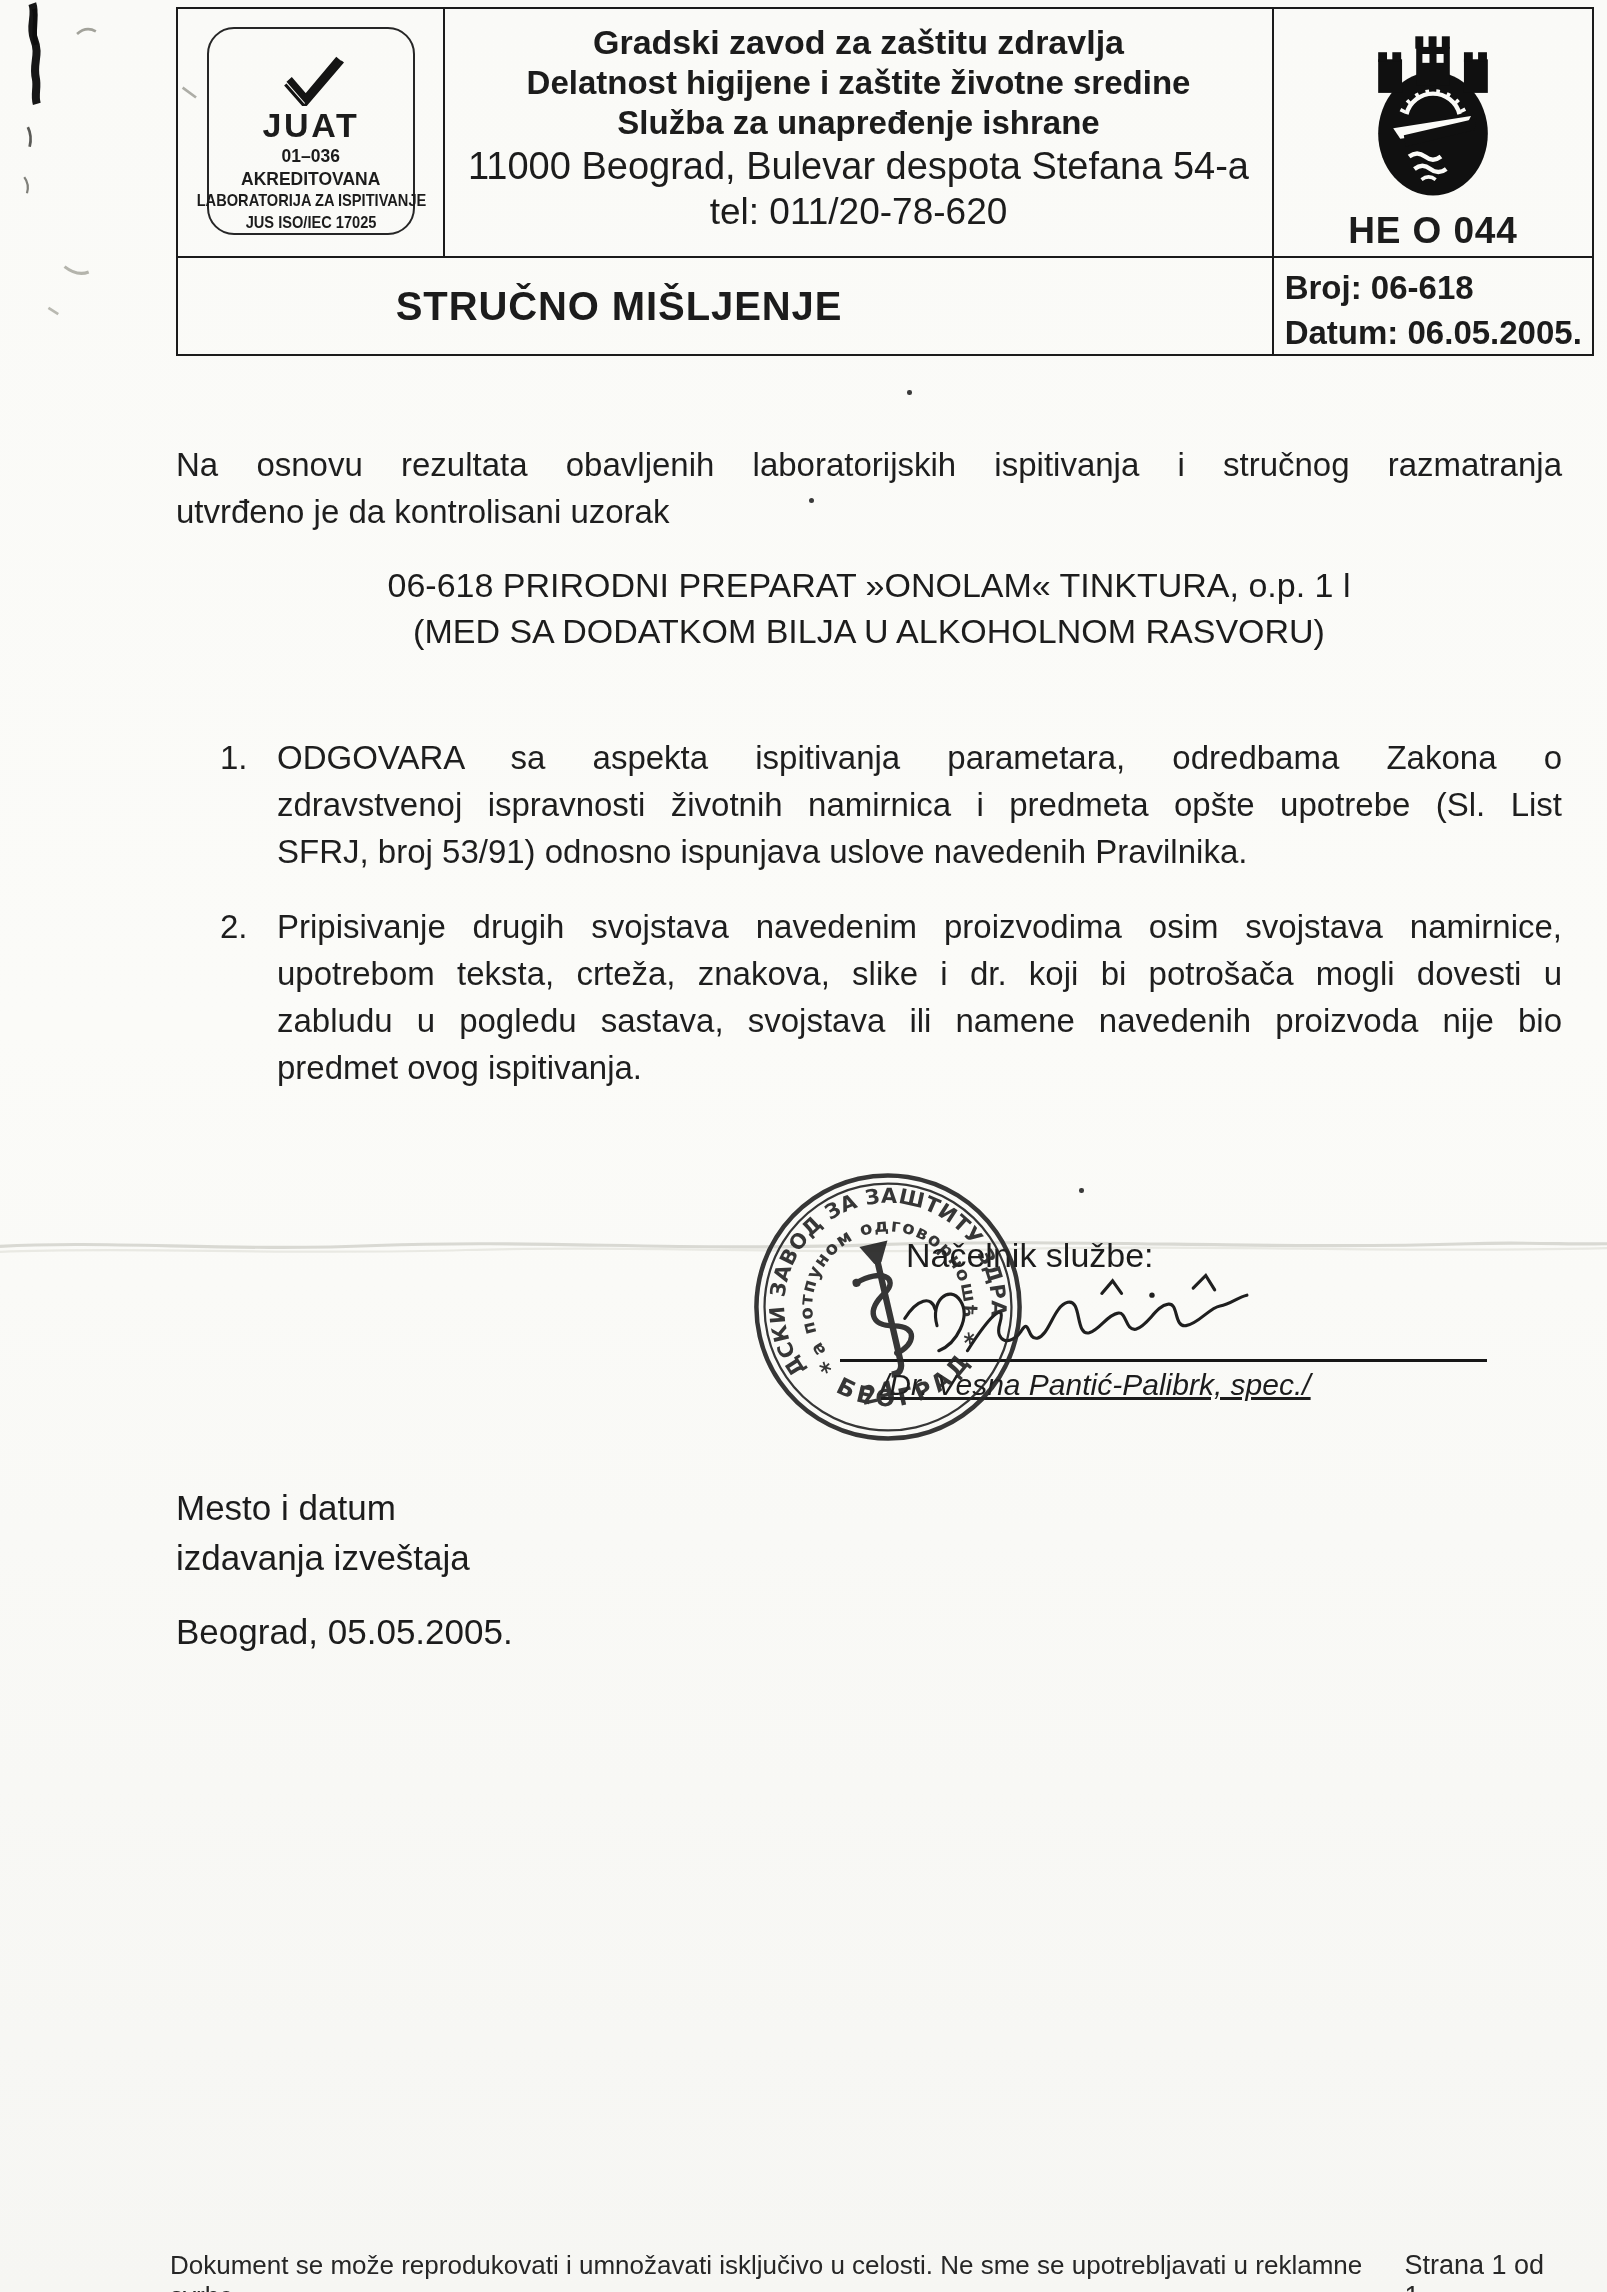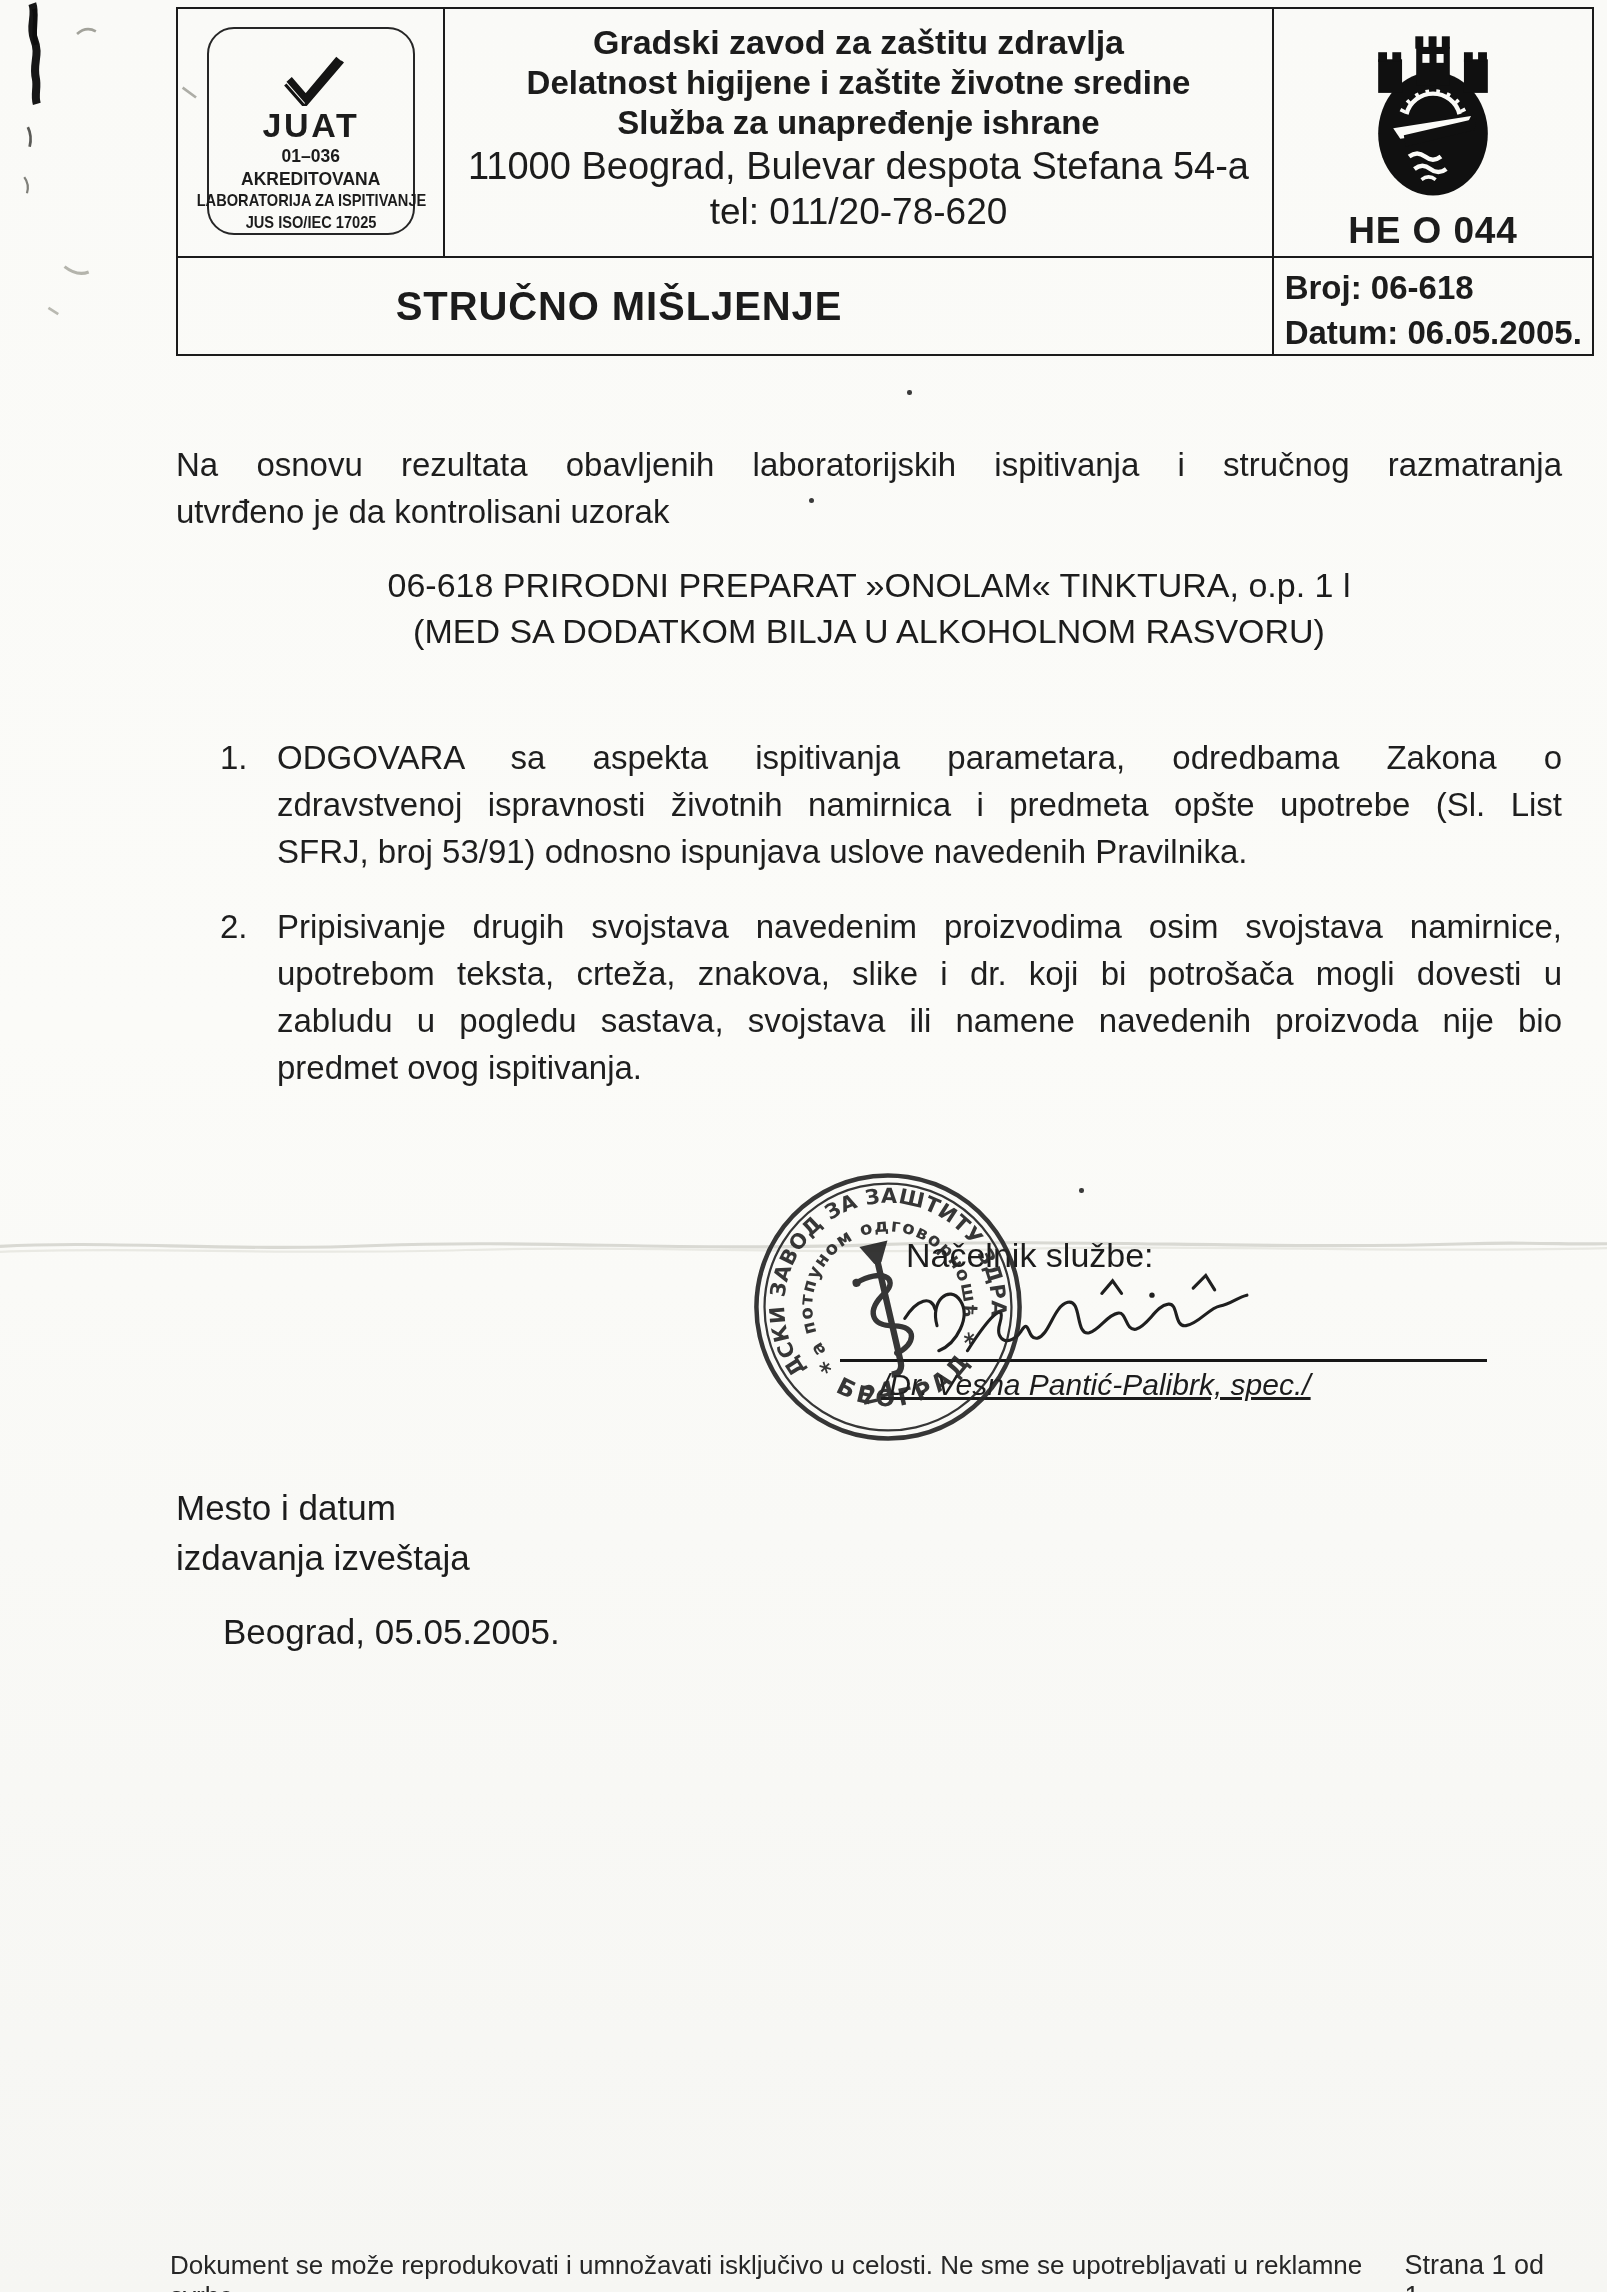--- a/index.html
+++ b/index.html
@@ -50,21 +50,21 @@
   .item-num { font-size:33px; line-height:47px; }
   
   .sig-label { position:absolute; left:906px; top:1236px; font-size:34px; }
   .sig-line  { position:absolute; left:840px; top:1359px; width:647px; height:2.7px; background:#171717; }
   .sig-name  { position:absolute; left:881px; top:1368px; font-size:30px; font-style:italic;text-decoration:underline; }
   .stamp-svg { position:absolute; left:751px; top:1161px; transform:rotate(-13deg); opacity:0.92; }
   .scrawl-svg{ position:absolute; left:0; top:0; }
   
   .pd1 { position:absolute; left:176px; top:1488px; font-size:35px; }
   .pd2 { position:absolute; left:176px; top:1538px; font-size:35px; }
-  .pd3 { position:absolute; left:176px; top:1612px; font-size:35px;margin-left:47px; }
+  .pd3 { position:absolute; left:176px; top:1612px; font-size:35px; }
   .footer { position:absolute; left:170px; top:2250px; width:1393px; display:flex; justify-content:space-between; }
   .footer-left  { font-size:26px; color:#262626; }
   .footer-right { font-size:27px; color:#262626; }
   
   .speck { position:absolute; background:#3a3a3a; border-radius:50%; }
   .crease-svg, .inkmark-svg { position:absolute; left:0; }
 </style>
 </head>
 <body>
 

